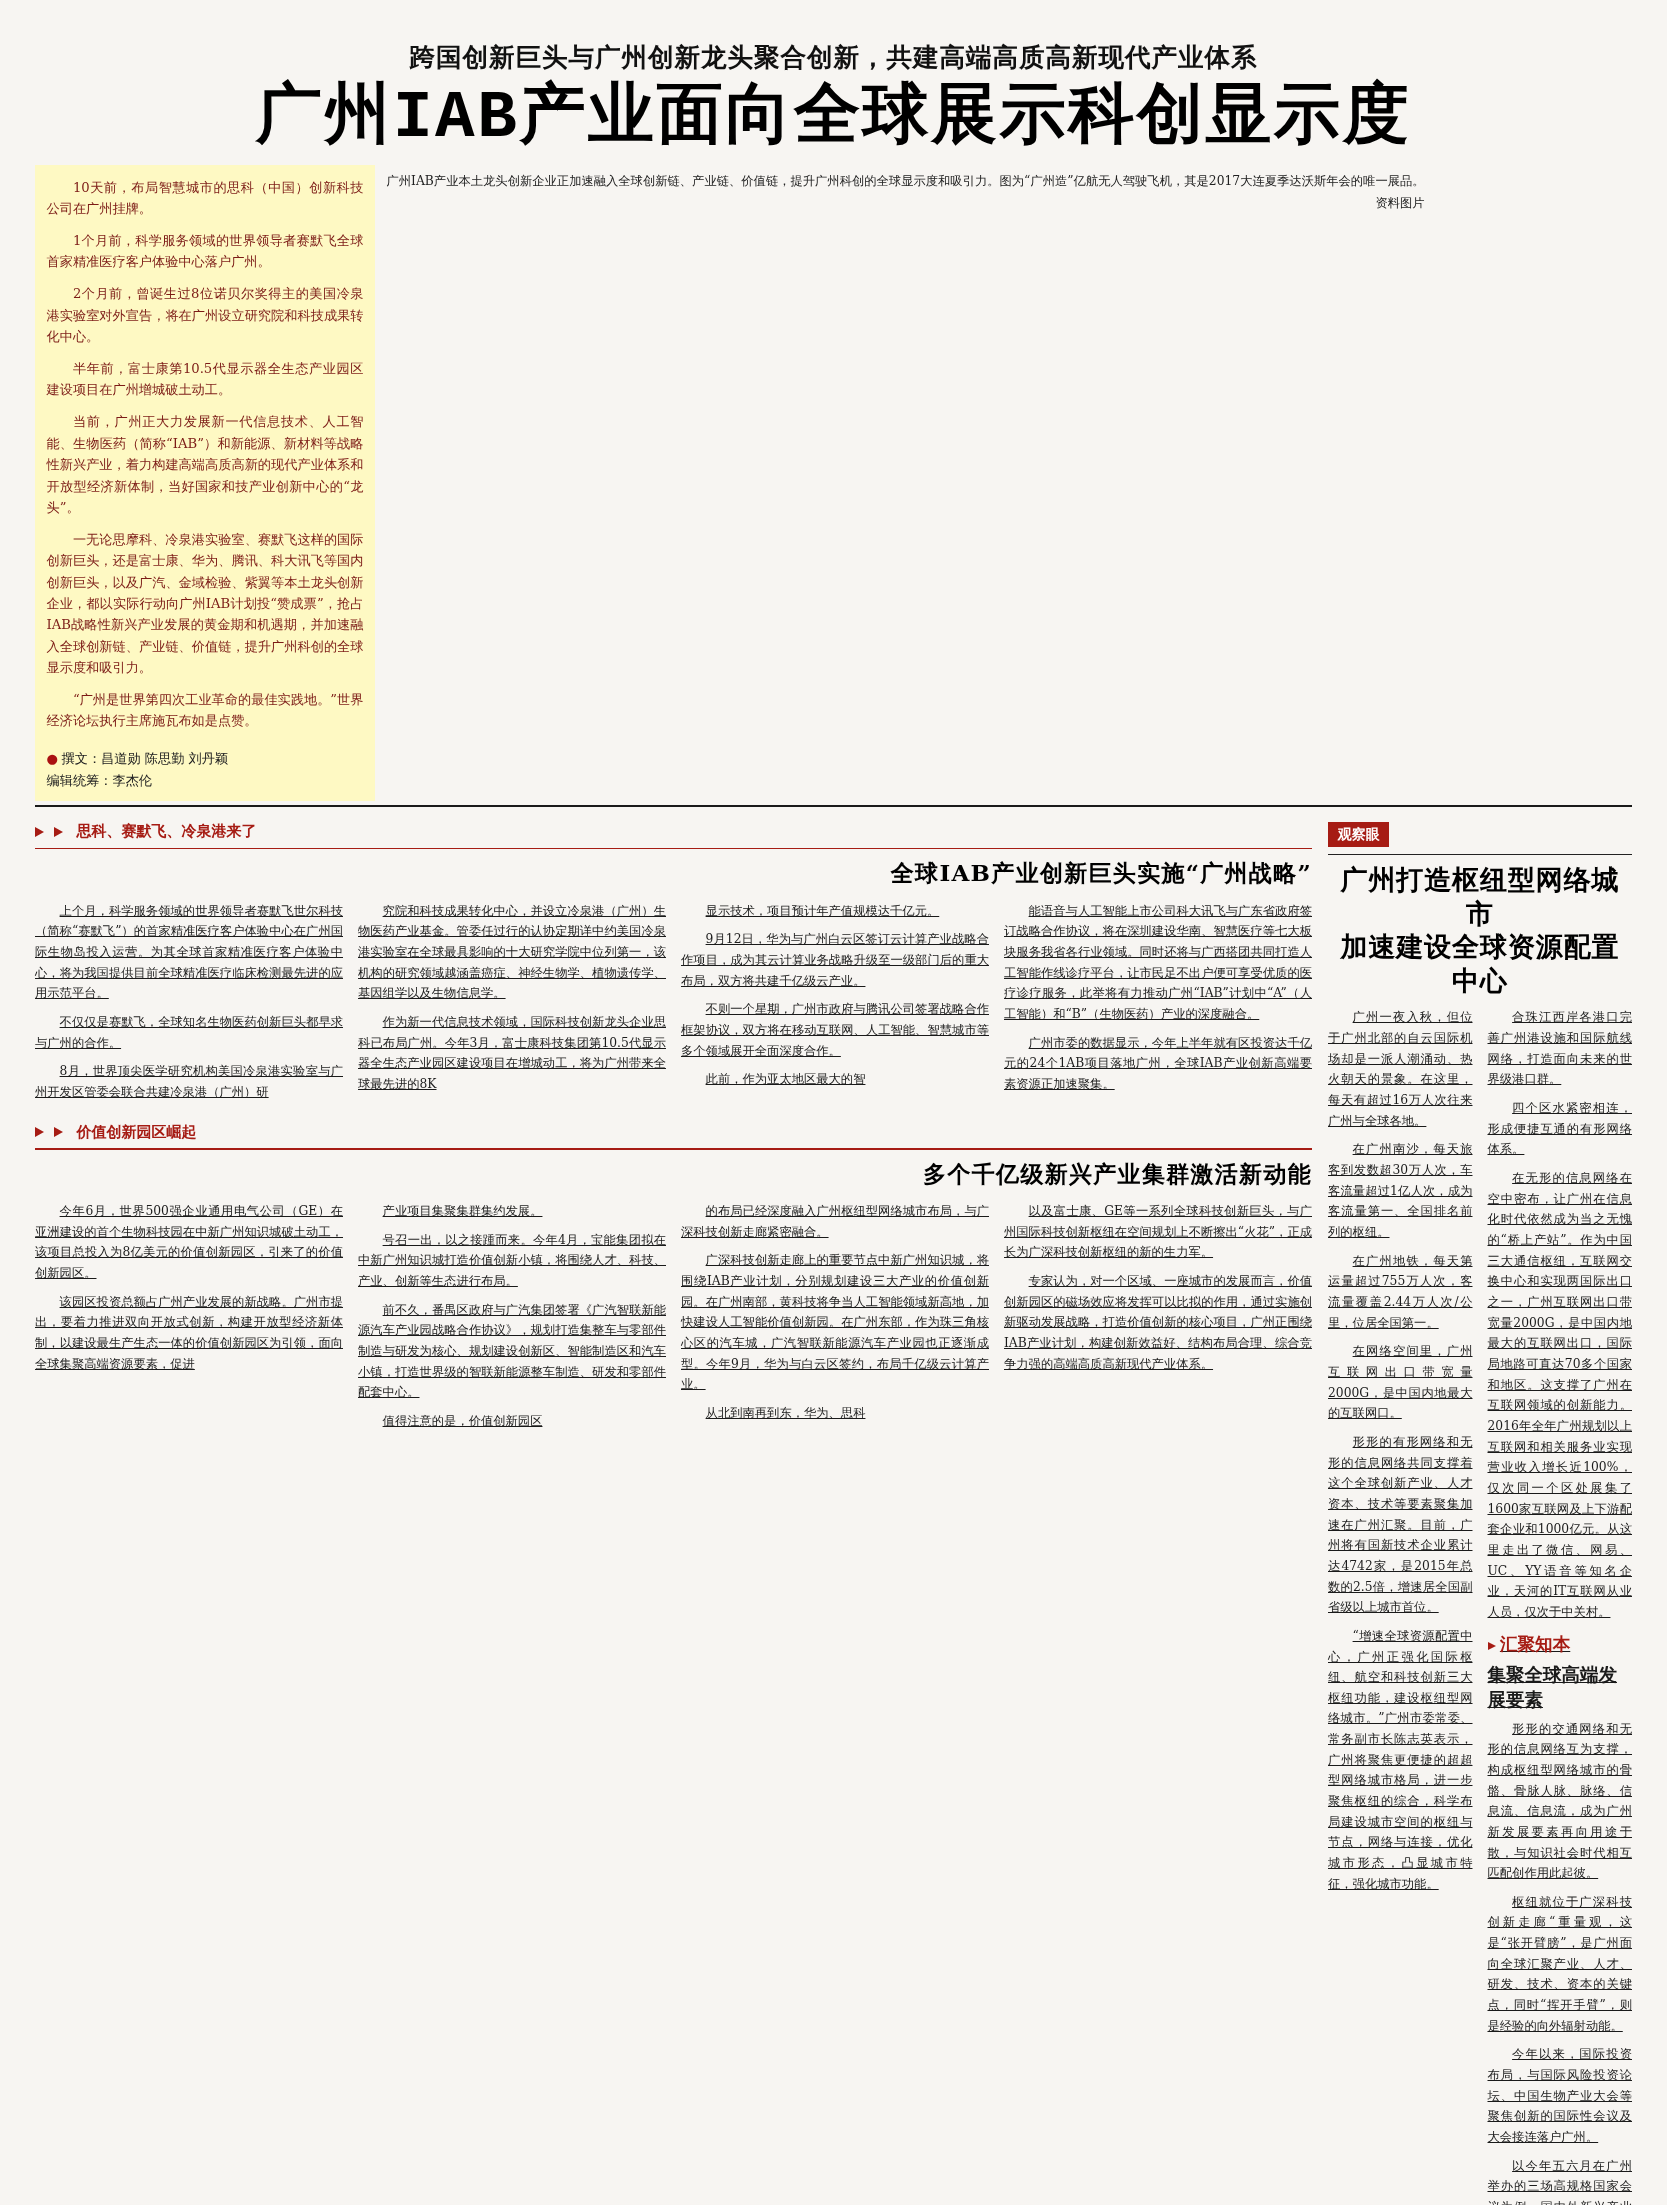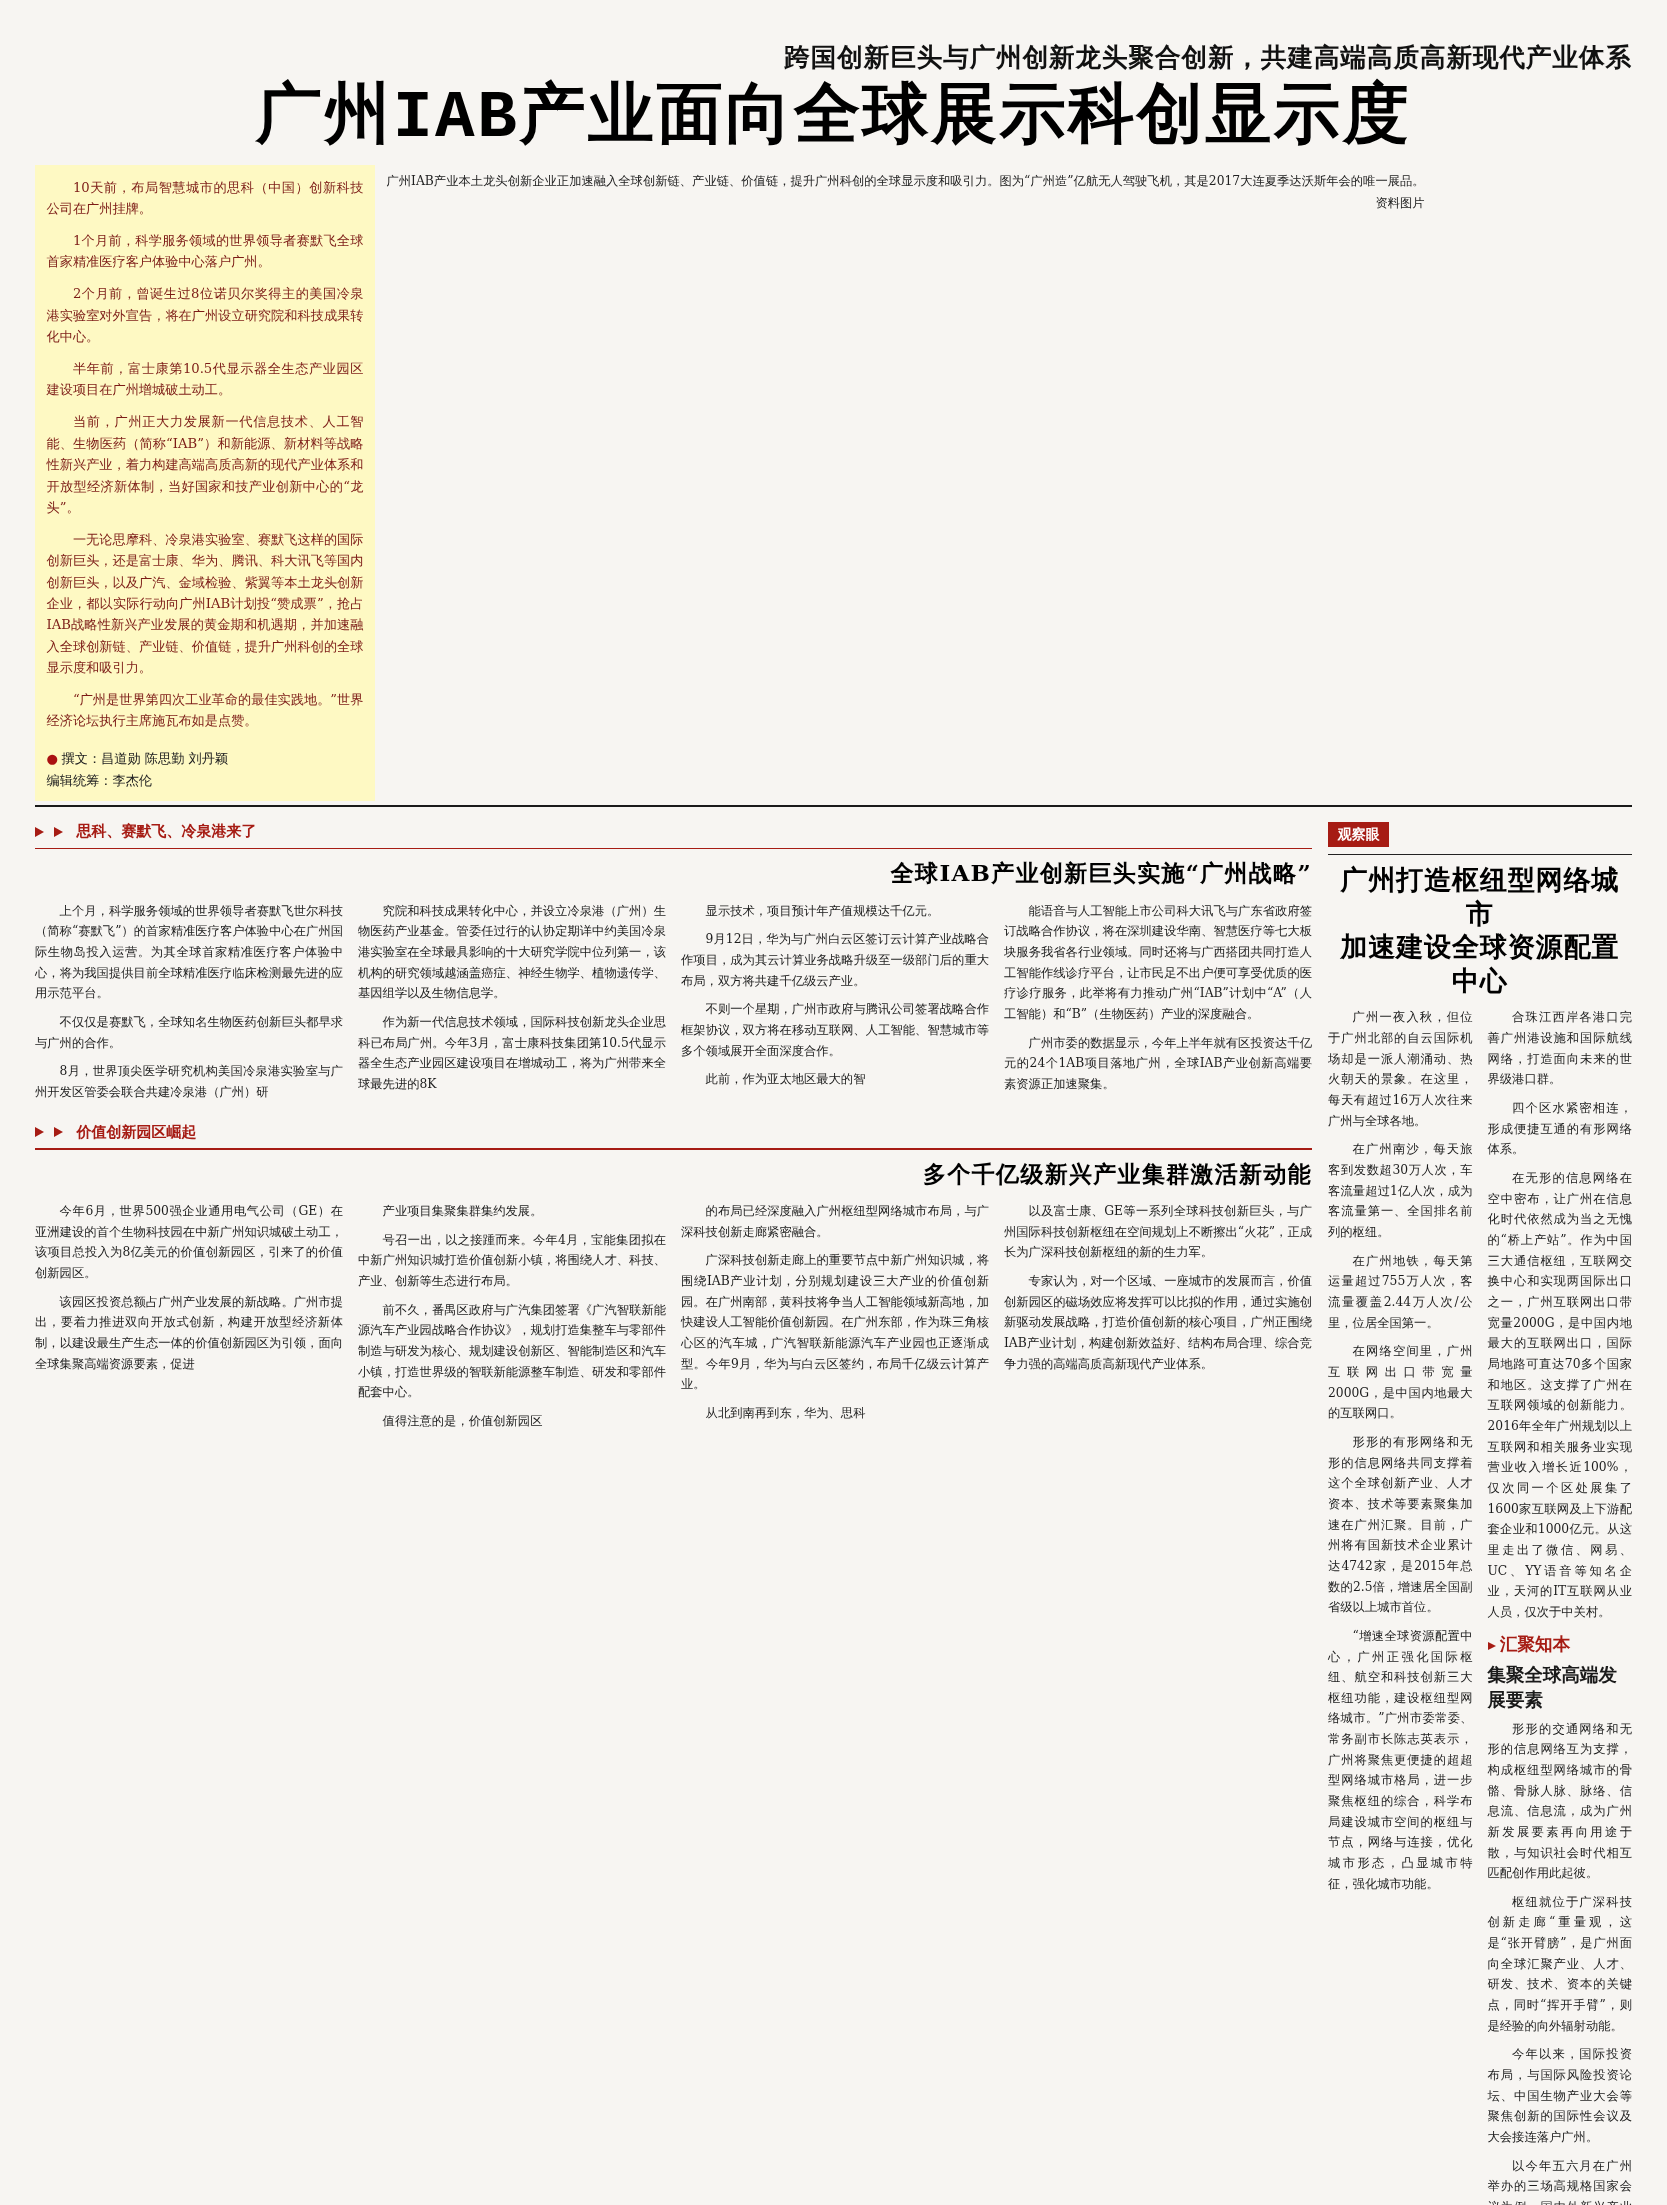--- a/index.html
+++ b/index.html
@@ -12,21 +12,21 @@
   }
   .page{
     position:relative;
     width:1667px;height:2585px;
     background:#f7f5f2;
     box-sizing:border-box;
     padding:26.5px 35px 17.6px 35px;
   }
   
   .kicker{
-    text-align:right;
+    text-align:center;
     font-size:25.6px;
     letter-spacing:0.9px;
     font-weight:700;
     color:#111;
     margin:13.2px 0 9.7px 0;
     font-family:"DejaVu Serif", serif;
   }
   .headline{
     text-align:center;
     font-size:66px;
@@ -155,21 +155,21 @@
   }
   .hr-red{height:1.8px;background:#a61c14;margin-bottom:8.8px;}
   .hr-dark{height:1.3px;background:#222;margin:0 0 8px 0;}
   .sec-title{
     text-align:right;
     font-size:23px;font-weight:700;letter-spacing:1.3px;
     margin:6.2px 0 11.5px 0;color:#000;
   }
   
   .cols{display:flex;gap:15px;}
-  .col{flex:1 1 0;}
+  .col{flex:1 1 0;text-decoration:underline;}
   .col p{
     font-size:12.3px;line-height:1.68;margin:0 0 8px 0;
     text-align:justify;text-indent:2em;color:#1c1c1c;
   }
   
   .rail-tag{
     display:inline-block;background:#a61c14;color:#fff;
     font-size:14px;font-weight:700;padding:3.5px 9.7px;margin-bottom:6.2px;
   }
   .rail-head{

